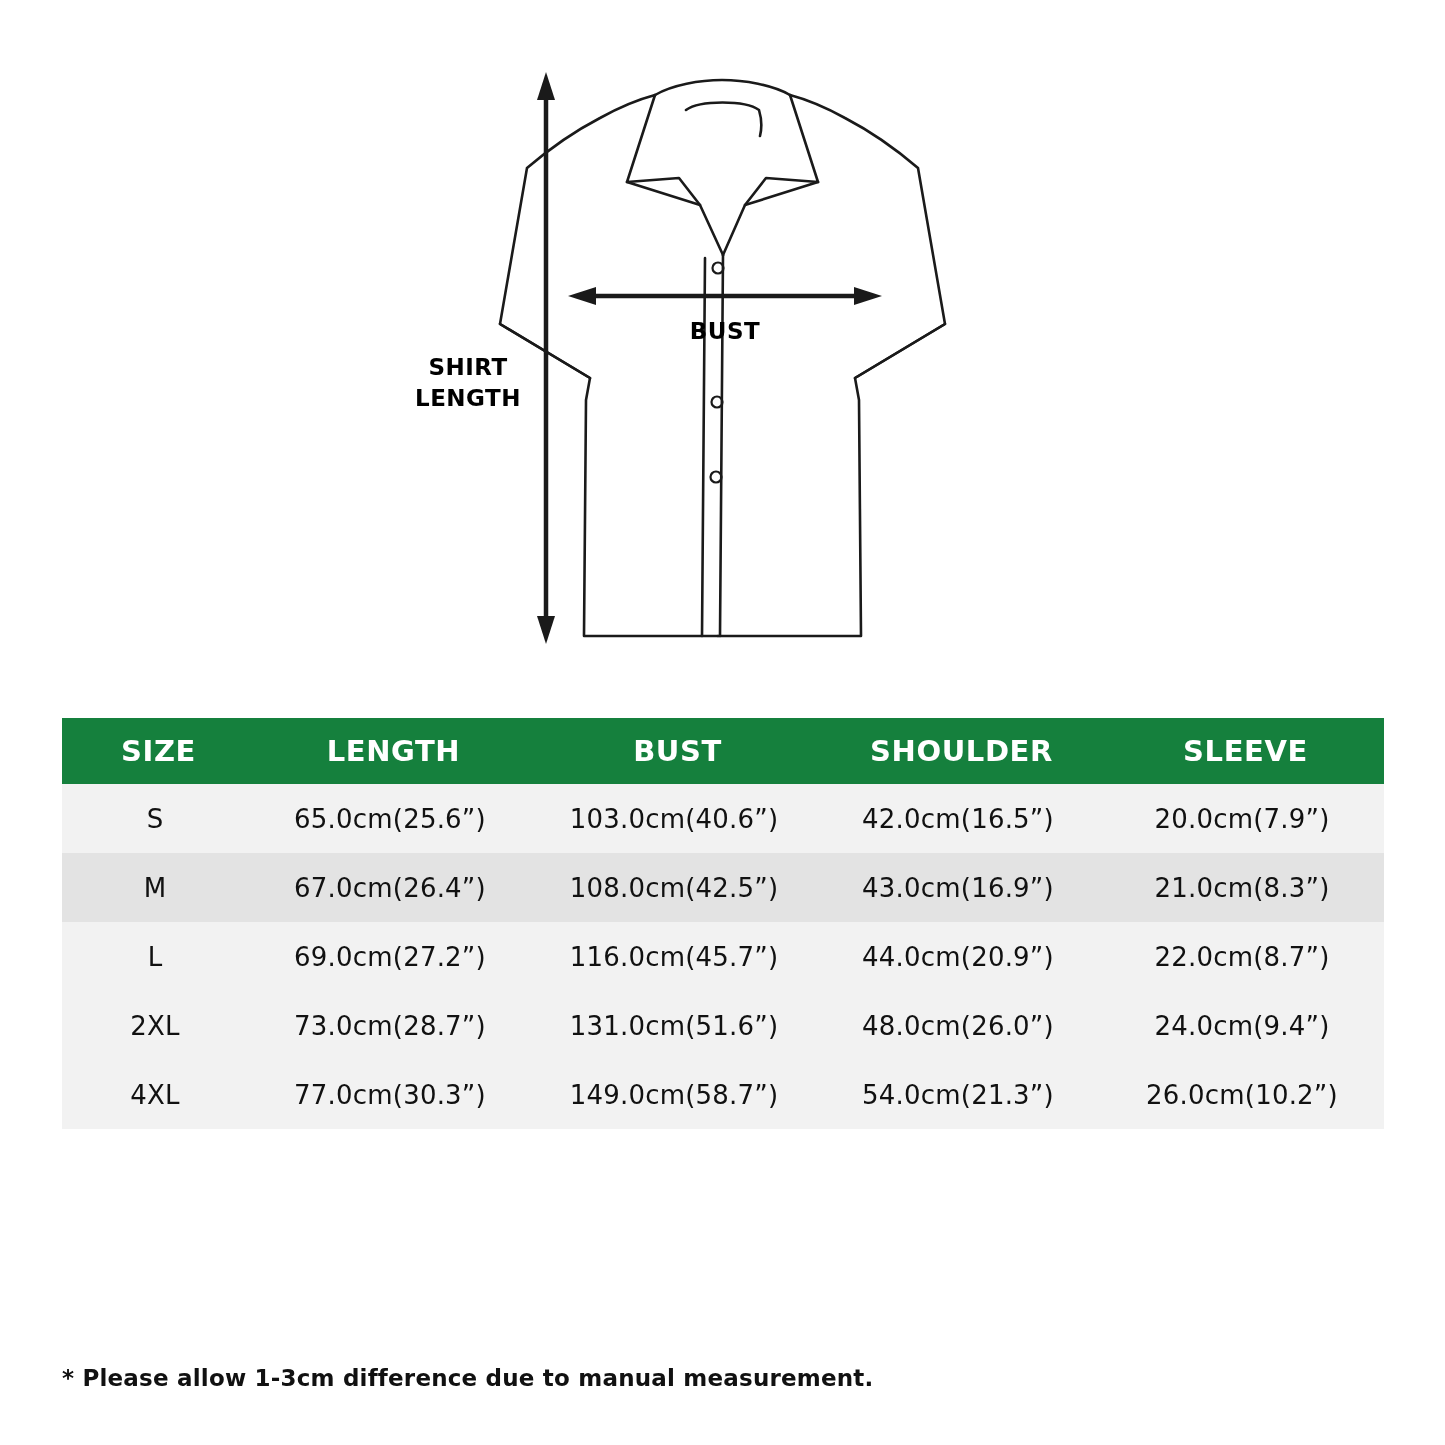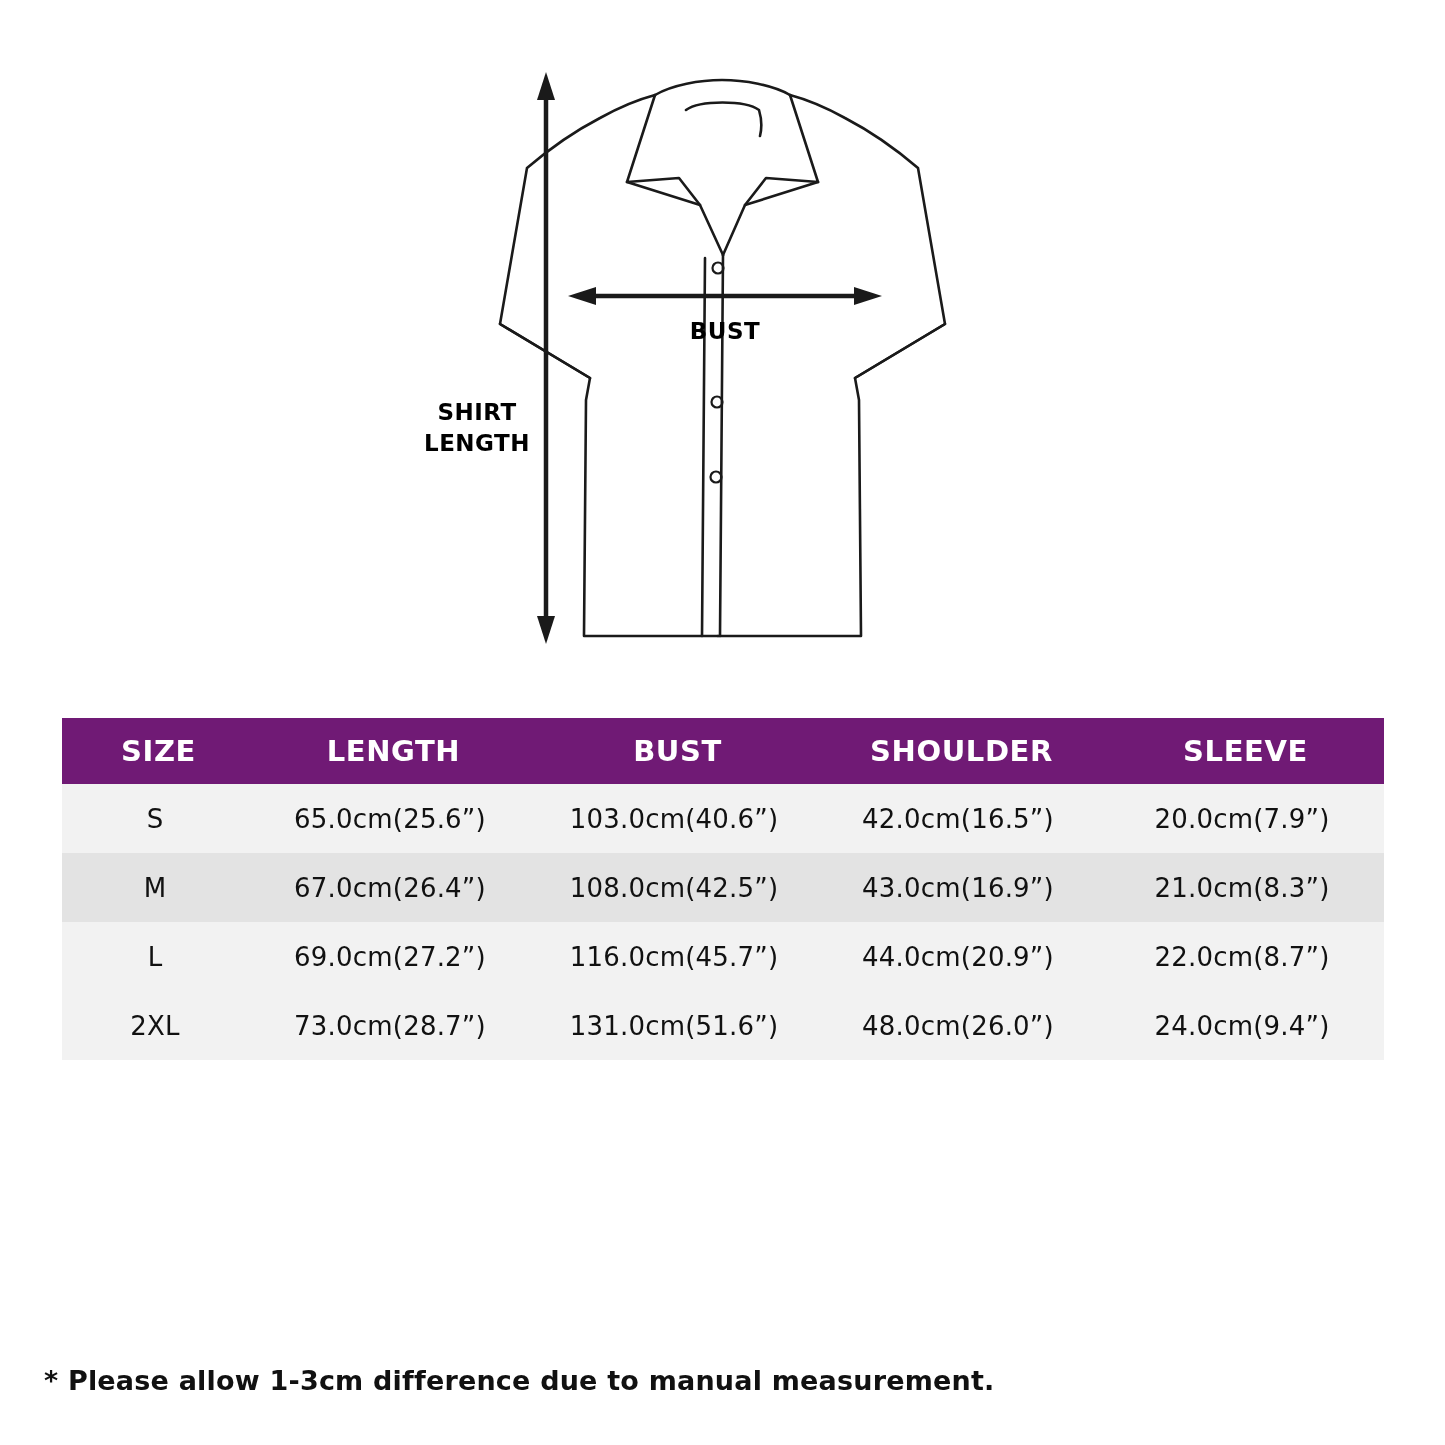--- a/index.html
+++ b/index.html
@@ -31,45 +31,44 @@
     position: absolute;
     font-family: "DejaVu Sans", sans-serif;
     font-weight: bold;
     font-size: 23px;
     letter-spacing: 0.5px;
     color: #000;
     line-height: 1.35;
     text-align: center;
   }
   #label-shirt-length {
-    left: 407px;
+    left: 398px;
     top: 352px;
     width: 140px;
-    margin-top: 45px;
   }
   #label-bust {
     left: 655px;
     top: 316px;
     width: 140px;
   }
 
   
   #size-table-wrap {
     position: absolute;
     left: 62px;
     top: 718px;
     width: 1322px;
   }
   table.size-table {
     border-collapse: collapse;
     width: 1322px;
     table-layout: fixed;
   }
   table.size-table thead th {
-    background: #701a75;
+    background: #15803d;
     color: #ffffff;
     font-size: 29px;
     font-weight: bold;
     font-family: "DejaVu Sans", sans-serif;
     letter-spacing: 0.6px;
     height: 64px;
     vertical-align: middle;
     text-align: center;
     padding-left: 8px;
   }
@@ -88,23 +87,23 @@
     font-size: 26px;
   }
   table.size-table tbody tr.row-odd td {
     background: #f2f2f2;
   }
   table.size-table tbody tr.row-even td {
     background: #e3e3e3;
   }
   #table-note {
     position: absolute;
-    left: 44px;
+    left: 62px;
     top: 1365px;
-    font-size: 27px;
+    font-size: 23px;
     font-weight: bold;
     font-family: "DejaVu Sans", sans-serif;
     color: #111111;
     letter-spacing: 0.2px;
   }
 </style>
 </head>
 <body>
 
 <div id="diagram-area">
@@ -217,17 +216,24 @@
           <td>44.0cm(20.9”)</td>
           <td>22.0cm(8.7”)</td>
         </tr>
         <tr class="row-odd">
           <td class="size-cell">2XL</td>
           <td>73.0cm(28.7”)</td>
           <td>131.0cm(51.6”)</td>
           <td>48.0cm(26.0”)</td>
           <td>24.0cm(9.4”)</td>
         </tr>
+        <tr class="row-odd">
+          <td class="size-cell">4XL</td>
+          <td>77.0cm(30.3”)</td>
+          <td>149.0cm(58.7”)</td>
+          <td>54.0cm(21.3”)</td>
+          <td>26.0cm(10.2”)</td>
+        </tr>
       </tbody>
   </table>
 </div>
 
 <div id="table-note">* Please allow 1-3cm difference due to manual measurement.</div>
 
 </body></html>

